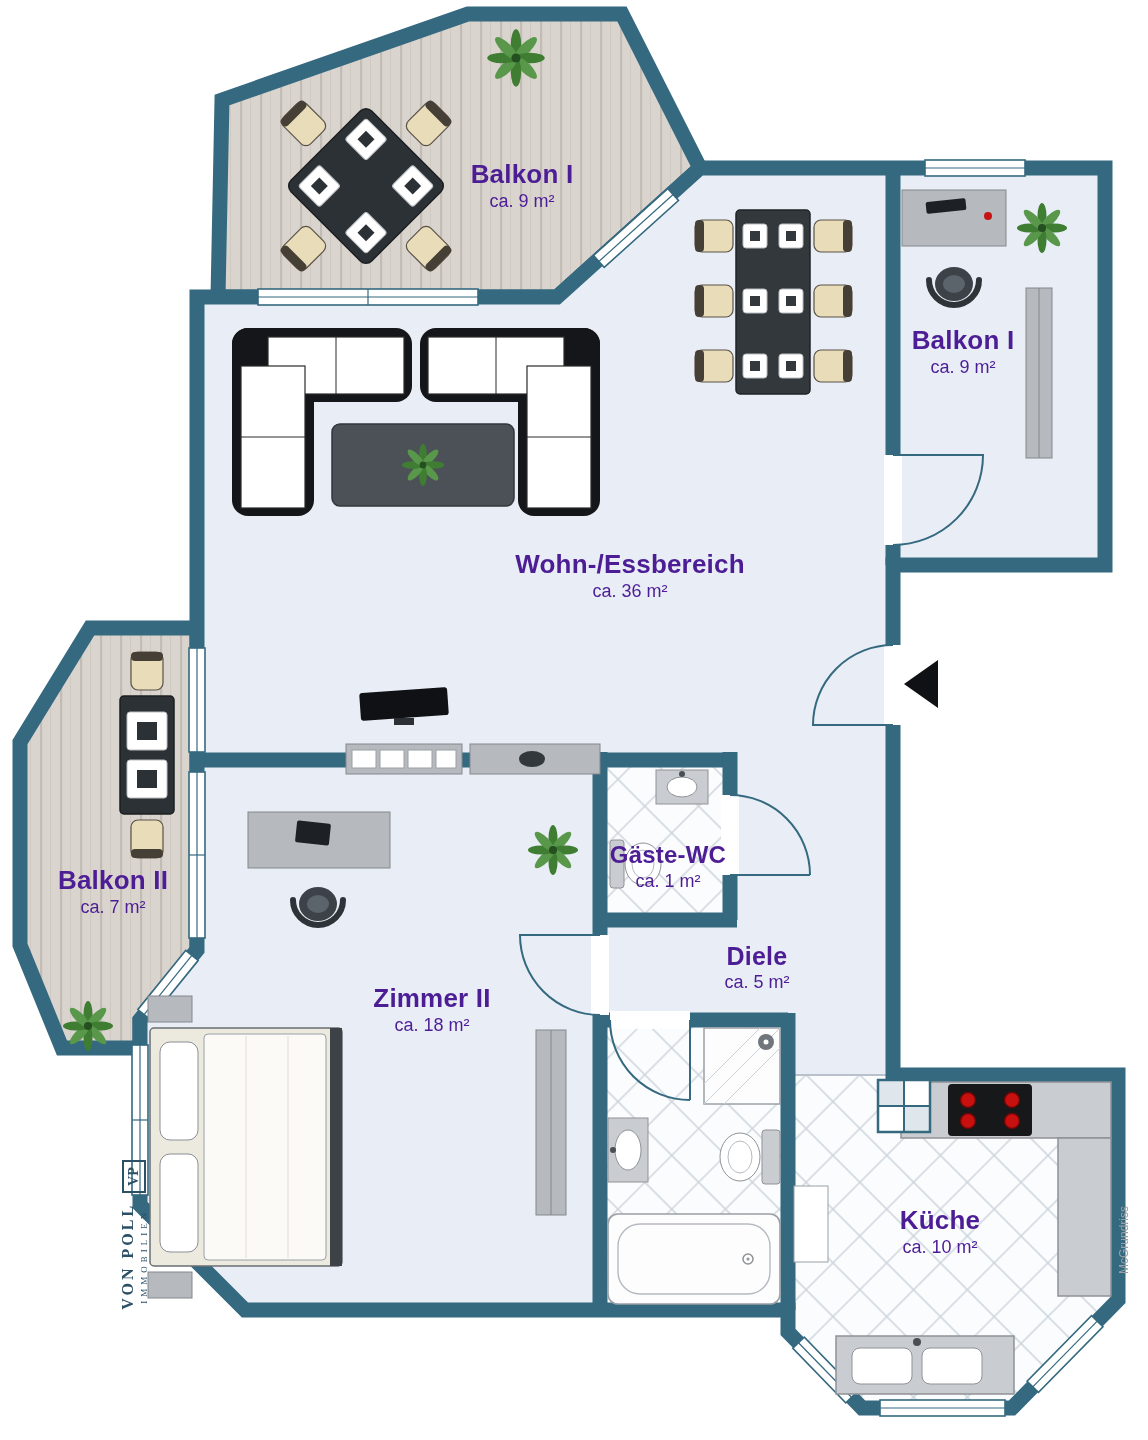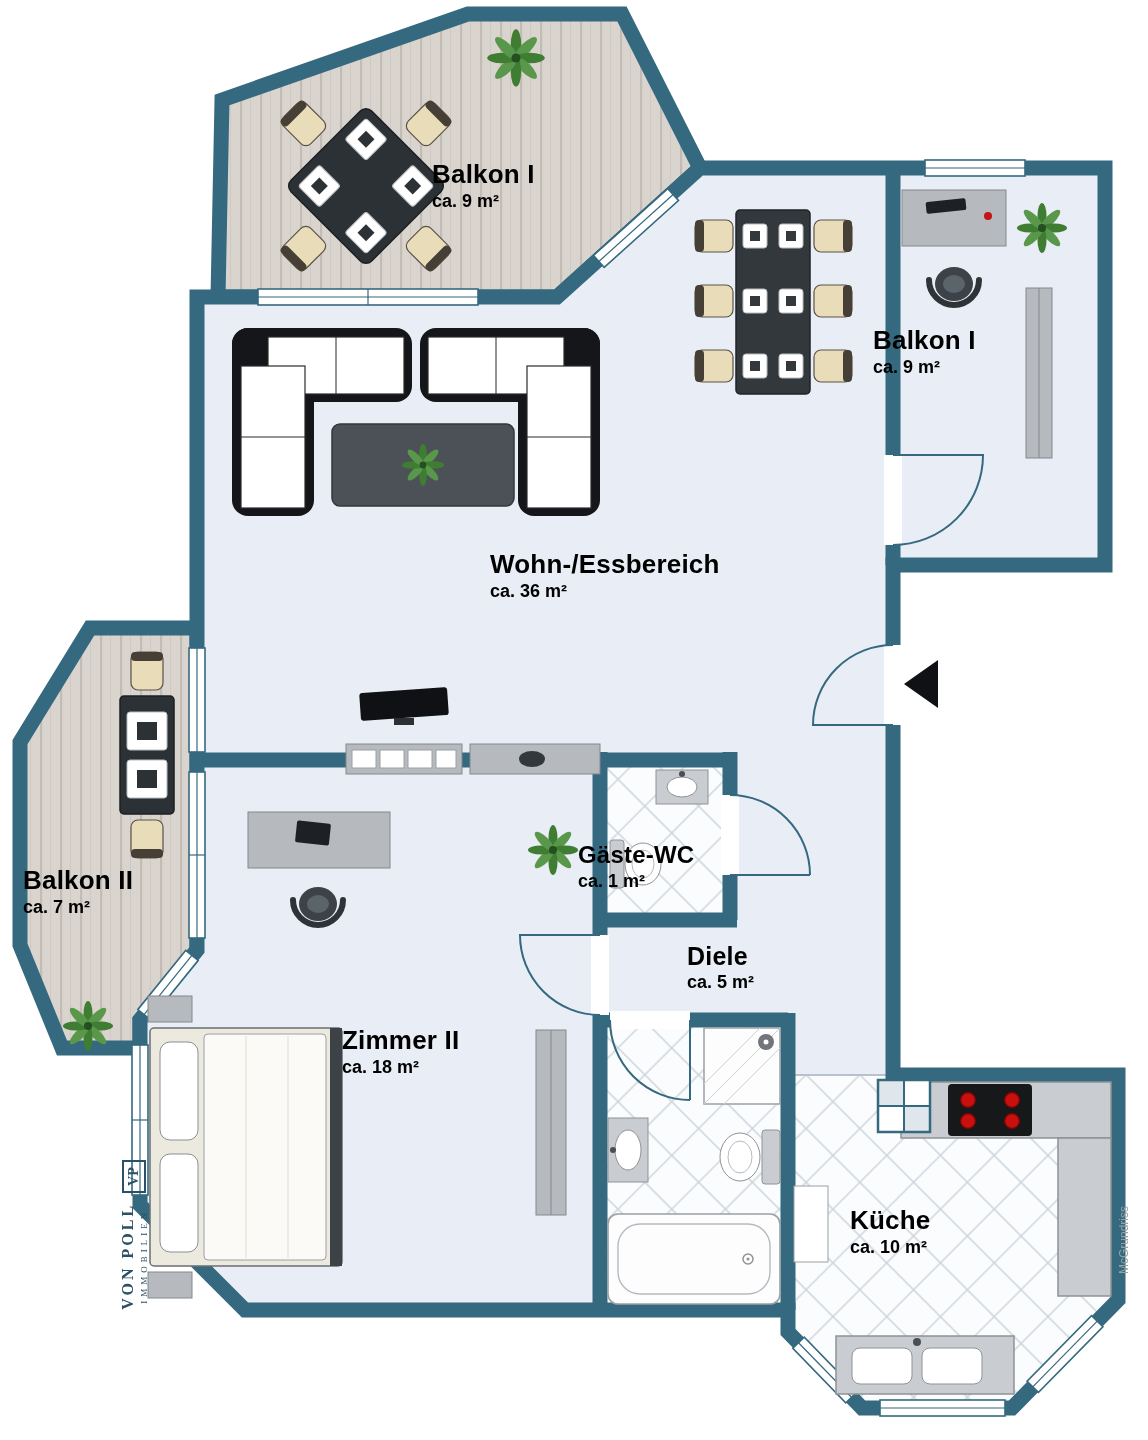--- a/index.html
+++ b/index.html
@@ -1,23 +1,23 @@
 <!DOCTYPE html>
 <html><head>
 <meta charset="utf-8">
 <style>
   * { margin:0; padding:0; box-sizing:border-box; }
   html,body { background:#ffffff; }
   body { font-family:"Liberation Sans", sans-serif; }
   .canvas { position:relative; width:1148px; height:1440px; background:#ffffff; overflow:hidden; }
   .canvas > svg { position:absolute; left:0; top:0; }
   .labels { position:absolute; left:0; top:0; width:100%; height:100%; pointer-events:none; }
-  .room-label { position:absolute; color:#000000; line-height:1.12; }
+  .room-label { position:absolute; text-align:center; color:#4c1d95; line-height:1.12; }
   .room-name { font-weight:bold; font-size:26px; letter-spacing:0.2px; }
-  .room-area { font-weight:bold; font-size:18px; margin-top:2px; }
+  .room-area { font-weight:normal; font-size:18px; margin-top:2px; }
   .brand-left { position:absolute; left:19px; top:1213px; width:230px; height:44px;
                 transform:rotate(-90deg); display:flex; align-items:center; justify-content:center;
                 gap:10px; color:#2c5065; }
   .vp-text { display:flex; flex-direction:column; align-items:center; }
   .vp-name { font-family:"Liberation Serif", serif; font-weight:bold; font-size:16px; letter-spacing:3px; }
   .vp-sub  { font-family:"Liberation Serif", serif; font-size:9px; letter-spacing:4px; margin-top:2px; }
   .vp-logo { font-family:"Liberation Serif", serif; font-weight:bold; font-size:14px;
              border:2px solid #2c5065; padding:2px 5px; }
   .brand-right { position:absolute; left:1062px; top:1232px; width:125px; height:16px;
                  transform:rotate(-90deg); font-size:12px; color:#9aa0a5; text-align:center; }
@@ -371,21 +371,21 @@
     <div class="room-area">ca. 7 m²</div>
   </div>
   <div class="room-label" style="left:578px;top:842px;width:180px;">
     <div class="room-name" style="font-size:24px;">Gäste-WC</div>
     <div class="room-area">ca. 1 m²</div>
   </div>
   <div class="room-label" style="left:687px;top:942px;width:140px;">
     <div class="room-name" style="font-size:25px;">Diele</div>
     <div class="room-area">ca. 5 m²</div>
   </div>
-  <div class="room-label" style="left:342px;top:1026px;width:180px;">
+  <div class="room-label" style="left:342px;top:984px;width:180px;">
     <div class="room-name">Zimmer II</div>
     <div class="room-area">ca. 18 m²</div>
   </div>
   <div class="room-label" style="left:850px;top:1206px;width:180px;">
     <div class="room-name">Küche</div>
     <div class="room-area">ca. 10 m²</div>
   </div>
 </div>
 
 <div class="brand-left">

